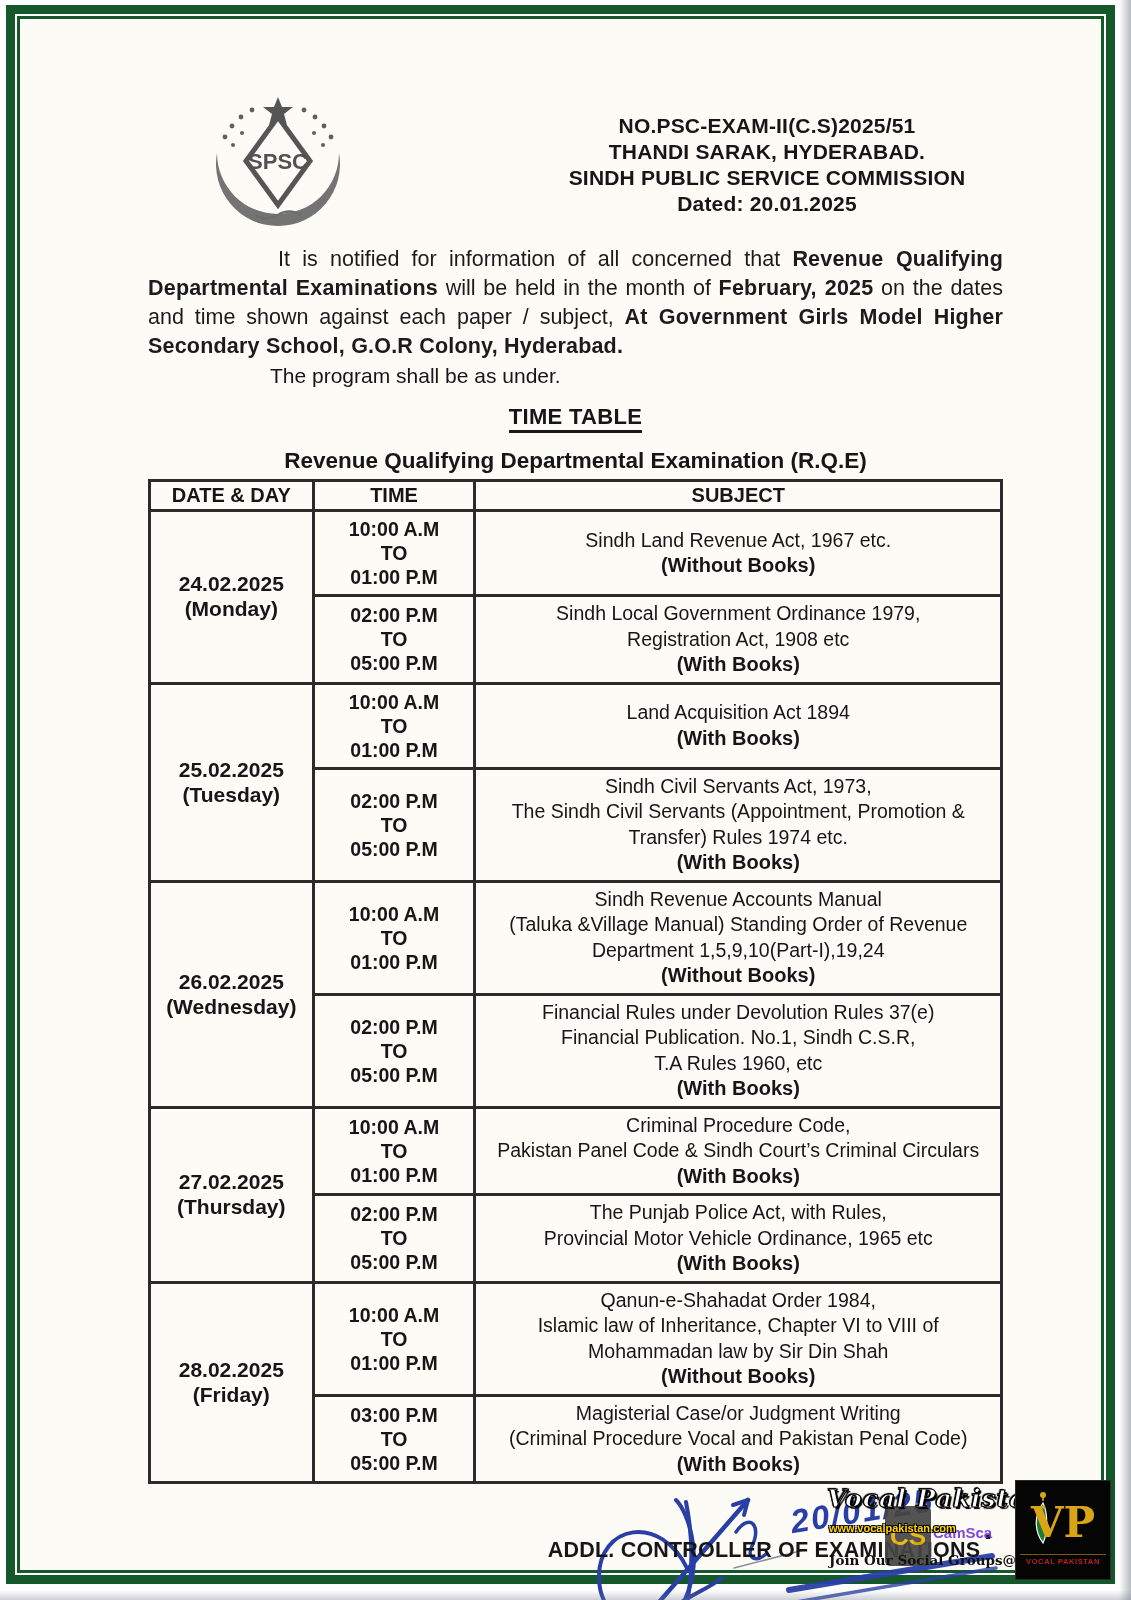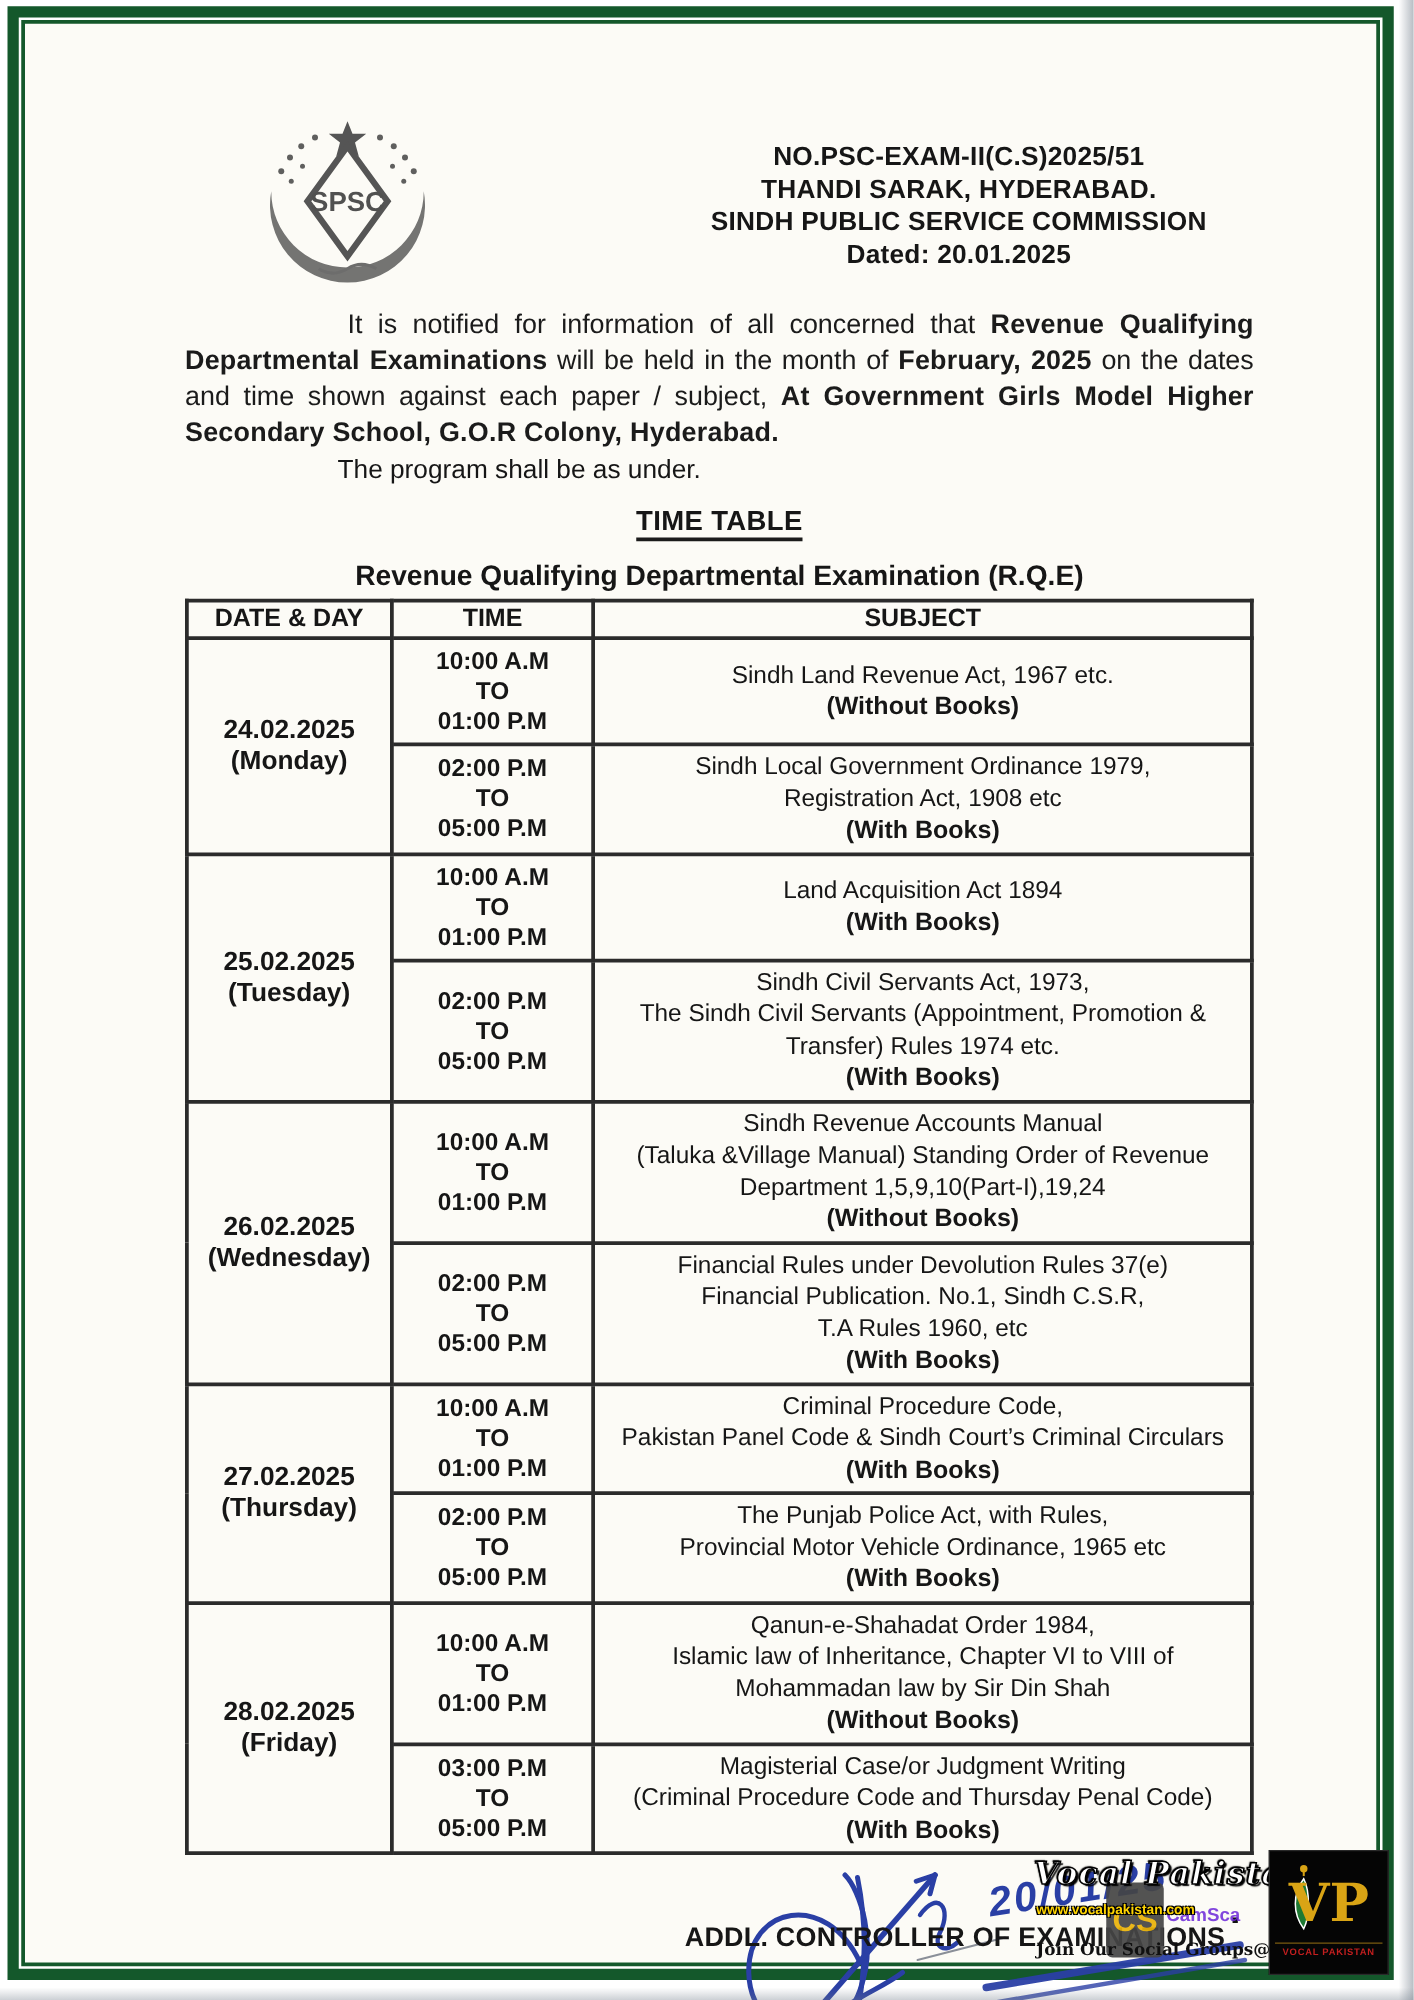--- a/index.html
+++ b/index.html
@@ -264,21 +264,21 @@
               </td>
             </tr>
             <tr>
               <td class="c-time">
                 <div>03:00 P.M</div>
                 <div>TO</div>
                 <div>05:00 P.M</div>
               </td>
               <td class="c-subj">
                 <div>Magisterial Case/or Judgment Writing</div>
-                <div>(Criminal Procedure Code and Thursday Penal Code)</div>
+                <div>(Criminal Procedure Vocal and Pakistan Penal Code)</div>
                 <div class="books">(With Books)</div>
               </td>
             </tr>
           </tbody>
       </table>
 
       <div class="sig-area">
         <svg class="sig-svg" viewBox="0 0 470 200">
           <g fill="none" stroke="#2a3fa5" stroke-linecap="round">
             <path d="M152,100 C125,42 62,55 63,108 C64,162 132,178 152,122 C166,84 152,42 140,30" stroke-width="4"></path>

